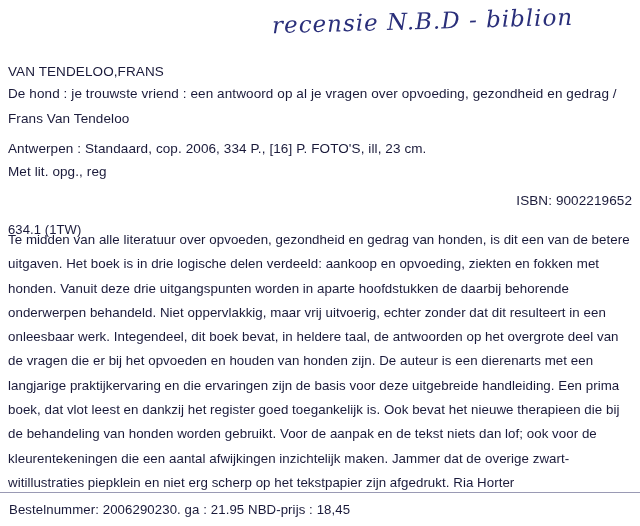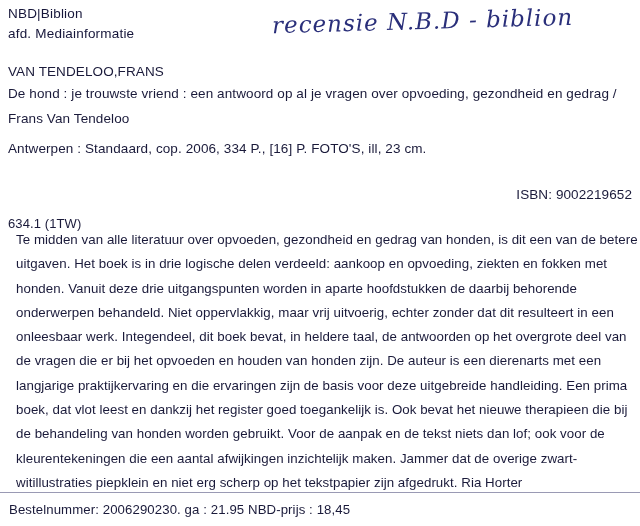--- a/index.html
+++ b/index.html
@@ -62,21 +62,21 @@
   }
   .record .title {
     font-size: 13.5px;
     line-height: 25px;
     margin-bottom: 8px;
     letter-spacing: 0.1px;
   }
   .record .imprint {
     font-size: 13.5px;
     line-height: 19px;
-    margin-bottom: 27px;
+    margin-bottom: 4px;
     letter-spacing: 0.1px;
   }
   .record .note {
     font-size: 13.5px;
     line-height: 19px;
     margin-bottom: 10px;
     letter-spacing: 0.1px;
   }
   .record .isbn {
     font-size: 13.5px;
@@ -85,21 +85,21 @@
     letter-spacing: 0.1px;
     text-align: right;
   }
   .record .class {
     font-size: 13px;
     line-height: 19px;
     letter-spacing: 0.1px;
   }
   .annotation {
     position: absolute;
-    left: 16px;
+    left: 8px;
     top: 228px;
     width: 622px;
     font-size: 13.3px;
     line-height: 24.3px;
     text-align: left;
     letter-spacing: 0.05px;
     color: #1a1a3a;
   }
   .footer {
     position: absolute;
@@ -114,31 +114,28 @@
     line-height: 18px;
     padding-left: 9px;
     letter-spacing: 0.1px;
   }
 </style>
 </head>
 <body>
 
 <div class="page">
 
-  <div class="masthead">
-    <div class="line1">NBD|Biblion</div>
-    <div class="line2">afd. Mediainformatie</div>
-  </div>
 
   <div class="handwriting">recensie  N.B.D - biblion</div>
 
   <div class="record">
     <div class="author">VAN TENDELOO,FRANS</div>
     <div class="title">De hond : je trouwste vriend : een antwoord op al je vragen over opvoeding, gezondheid en gedrag / Frans Van Tendeloo</div>
     <div class="imprint">Antwerpen : Standaard,  cop. 2006, 334 P., [16] P. FOTO'S, ill, 23 cm.</div>
+    <div class="note">Met lit. opg., reg</div>
     <div class="isbn">ISBN: 9002219652</div>
     <div class="class">634.1 (1TW)</div>
   </div>
 
   <div class="annotation">Te midden van alle literatuur over opvoeden, gezondheid en gedrag van honden, is dit een van de betere uitgaven. Het boek is in drie logische delen verdeeld: aankoop en opvoeding, ziekten en fokken met honden. Vanuit deze drie uitgangspunten worden in aparte hoofdstukken de daarbij behorende onderwerpen behandeld. Niet oppervlakkig, maar vrij uitvoerig, echter zonder dat dit resulteert in een onleesbaar werk. Integendeel, dit boek bevat, in heldere taal, de antwoorden op het overgrote deel van de vragen die er bij het opvoeden en houden van honden zijn. De auteur is een dierenarts met een langjarige praktijkervaring en die ervaringen zijn de basis voor deze uitgebreide handleiding. Een prima boek, dat vlot leest en dankzij het register goed toegankelijk is. Ook bevat het nieuwe therapieen die bij de behandeling van honden worden gebruikt. Voor de aanpak en de tekst niets dan lof; ook voor de kleurentekeningen die een aantal afwijkingen inzichtelijk maken. Jammer dat de overige zwart-witillustraties piepklein en niet erg scherp op het tekstpapier zijn afgedrukt.  Ria Horter</div>
 
   <div class="footer">
     <div class="order">Bestelnummer: 2006290230. ga : 21.95 NBD-prijs : 18,45</div>
   </div>
 

